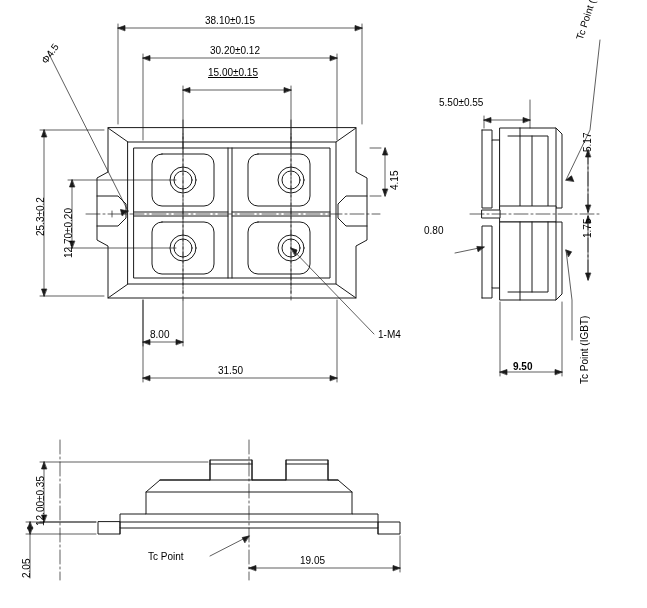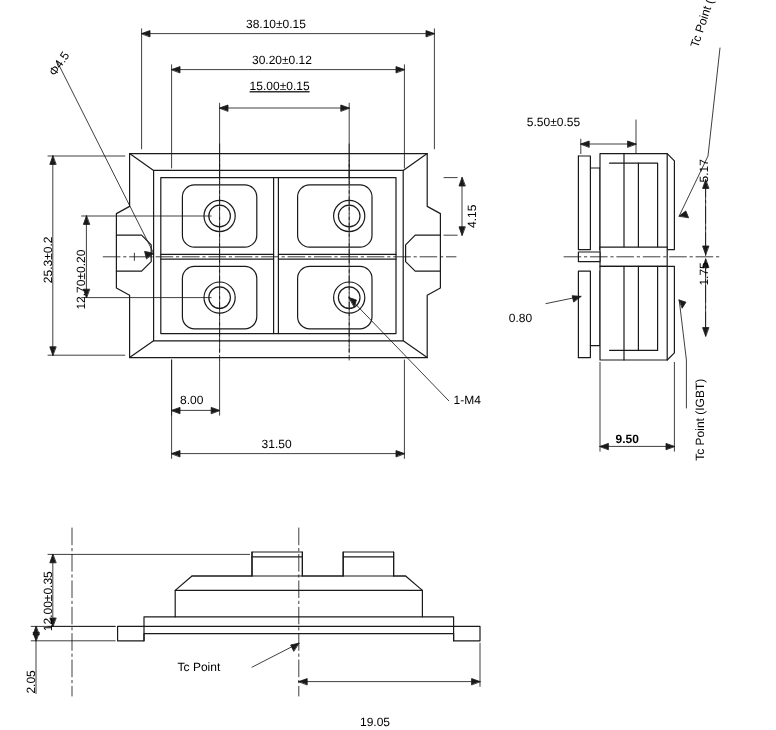--- a/index.html
+++ b/index.html
@@ -264,26 +264,26 @@
 <div class="lbl rot90" style="left:64px;top:258px;">12.70±0.20</div>
 <div class="lbl rot90" style="left:390px;top:190px;">4.15</div>
 
 <div class="lbl" style="left:150px;top:330px;text-align:right;">8.00</div>
 <div class="lbl" style="left:218px;top:366px;text-align:right;">31.50</div>
 
 <div class="lbl rot-diag" style="left:40px;top:60px;">Φ4.5</div>
 <div class="lbl" style="left:378px;top:330px;">1-M4</div>
 
 <div class="lbl" style="left:408px;top:98px;margin-left:31px;">5.50±0.55</div>
-<div class="lbl" style="left:424px;top:261px;">0.80</div>
+<div class="lbl" style="left:424px;top:226px;">0.80</div>
 <div class="lbl" style="left:513px;top:362px;font-weight:bold;">9.50</div>
 <div class="lbl rot90" style="left:583px;top:152px;">5.17</div>
 <div class="lbl rot90" style="left:583px;top:238px;">1.75</div>
 
 <div class="lbl rot-diag2" style="left:575px;top:38px;">Tc Point (Diode)</div>
 <div class="lbl rot90" style="left:580px;top:384px;">Tc Point (IGBT)</div>
 
 <div class="lbl rot90" style="left:36px;top:526px;">12.00±0.35</div>
 <div class="lbl rot90" style="left:22px;top:578px;">2.05</div>
-<div class="lbl" style="left:300px;top:556px;margin-top:42px;">19.05</div>
+<div class="lbl" style="left:300px;top:556px;">19.05</div>
 <div class="lbl" style="left:148px;top:552px;">Tc Point</div>
 
 </div>
 
 </body></html>

